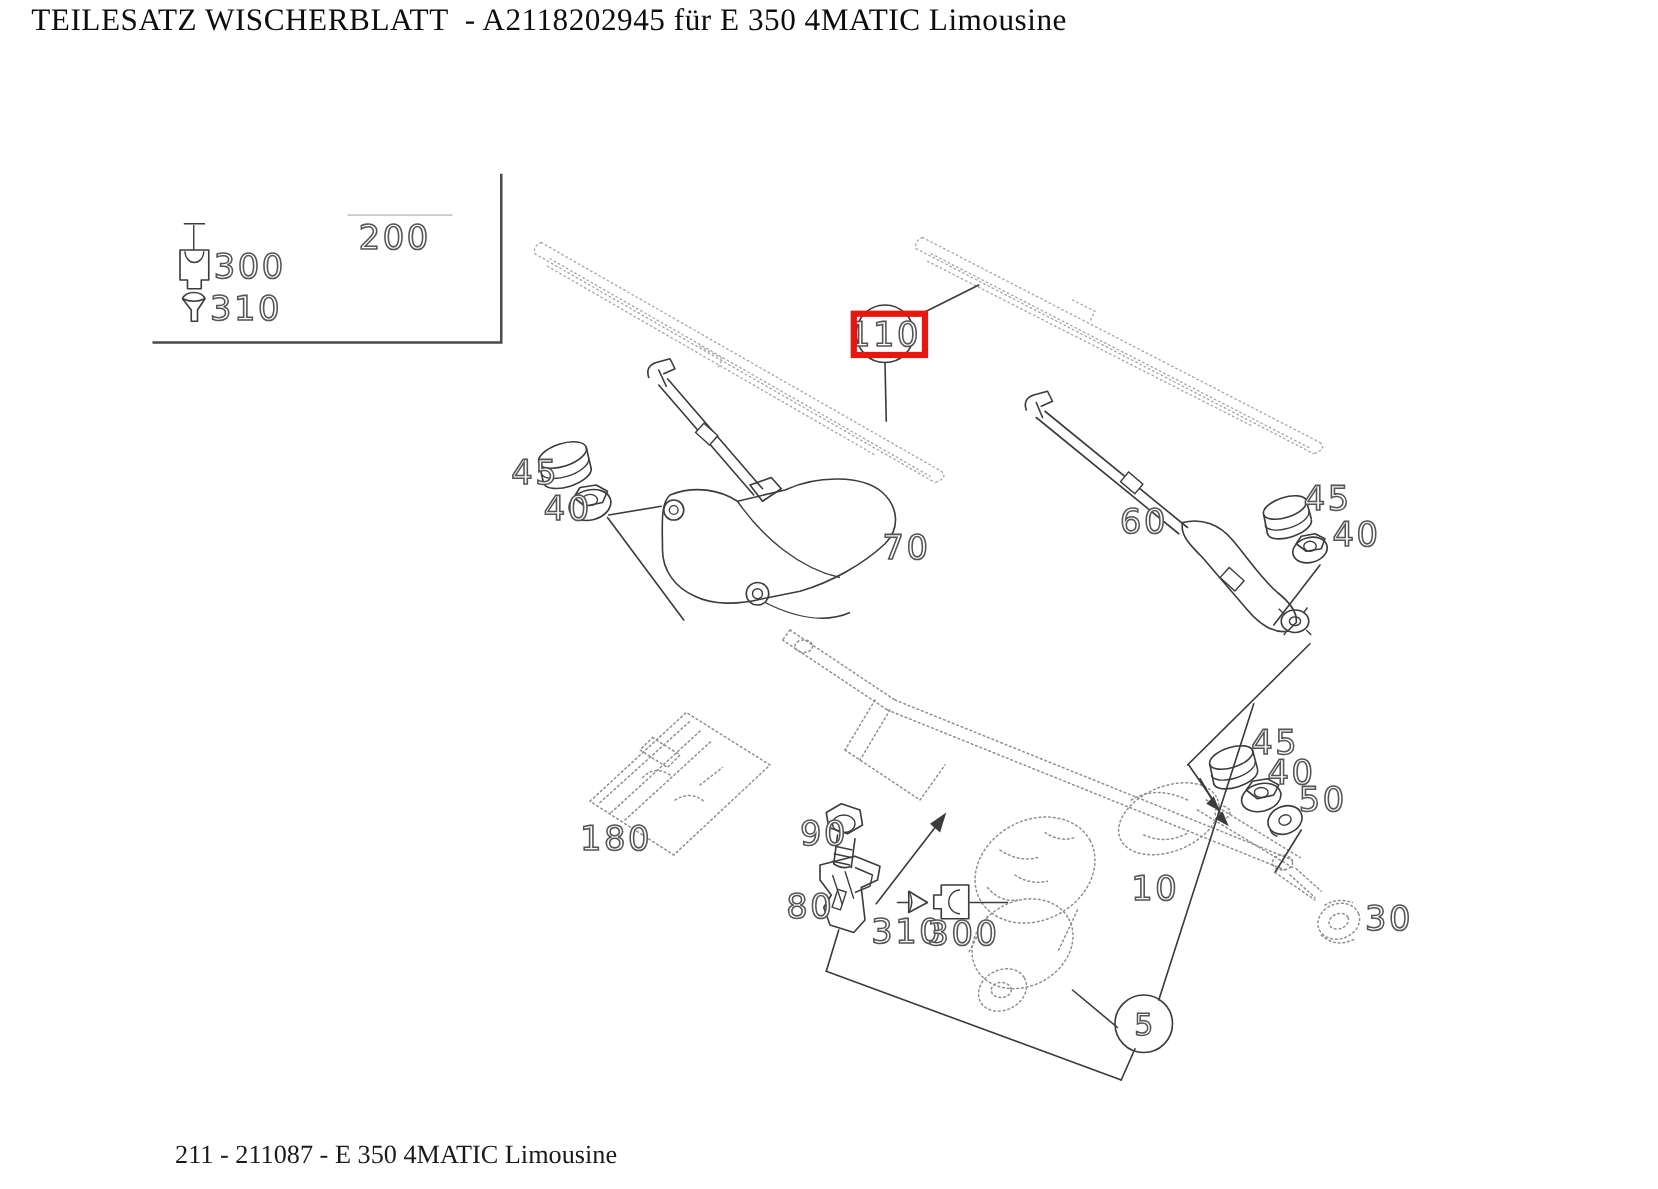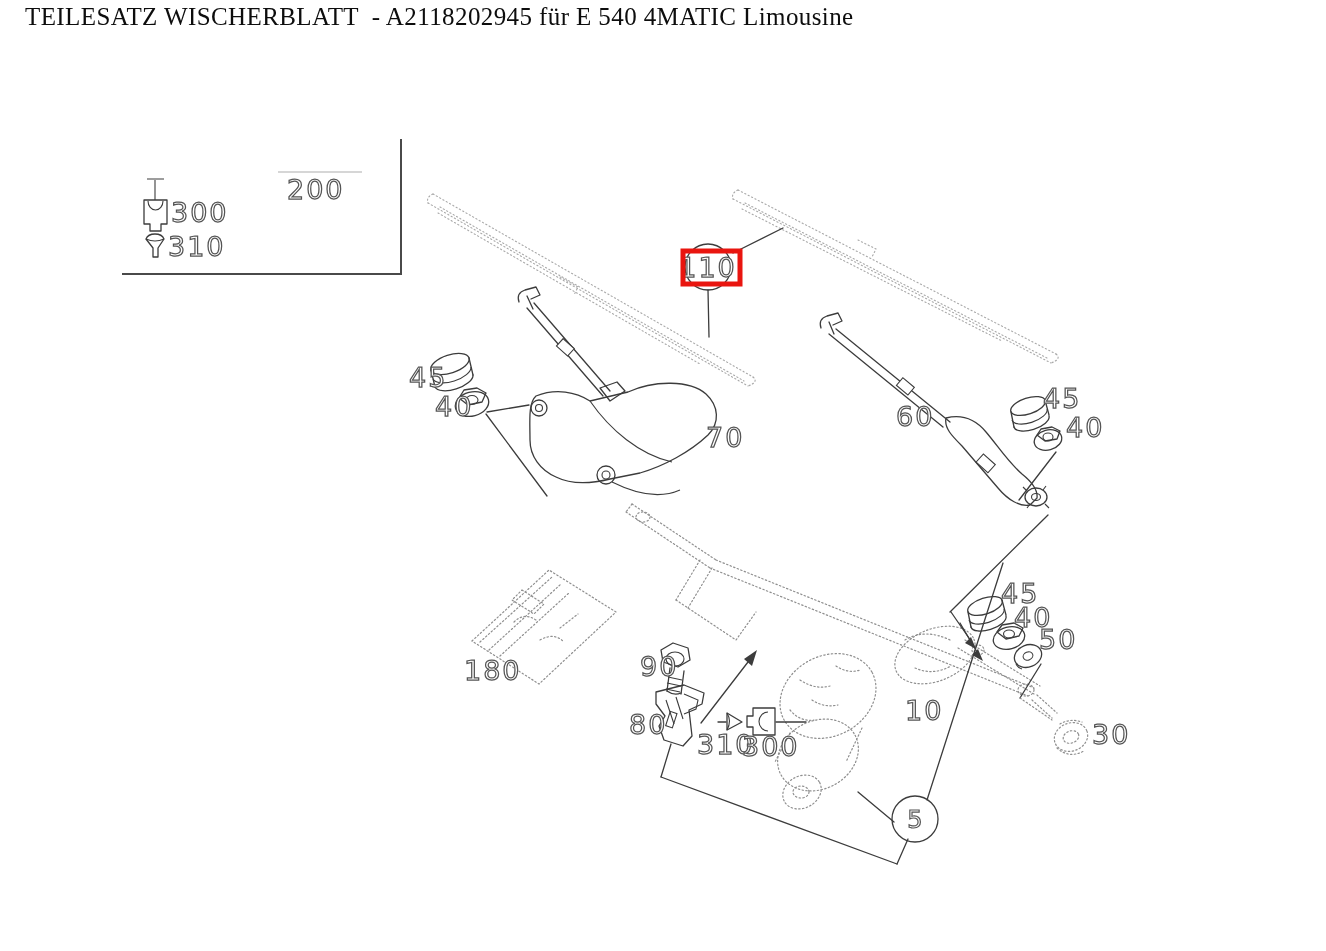--- a/index.html
+++ b/index.html
@@ -20,21 +20,21 @@
   .pl5{font-family:"DejaVu Sans",sans-serif;font-size:24px;fill:#ffffff;stroke:#555555;
       stroke-width:1.2;}
   .box{stroke:#4a4a4a;stroke-width:2;fill:none;}
   .arrowf{fill:#3c3c3c;stroke:none;}
 </style>
 </head>
 <body>
 
 <div id="stage">
 
-  <div class="title">TEILESATZ WISCHERBLATT  - A2118202945 für E 540 4MATIC Limousine</div>
+  <div class="title">TEILESATZ WISCHERBLATT  - A2118202945 für E 350 4MATIC Limousine</div>
 
   <svg width="1326" height="910" viewBox="0 0 1326 910">
 
     <g>
       <path class="box" d="M122,274 H401 V139"></path>
       <path d="M278,172 H362" stroke="#c9c9c9" stroke-width="1.4"></path>
       <g>
         <path class="thin" d="M147,179 h17 M155,180 v20"></path>
         <path class="solid" d="M144,200 h23 v24 h-6 v7 h-11 v-7 h-6 z"></path>
         <path class="thin" d="M148,201 a7.5,9 0 0 0 15,0"></path>
@@ -238,13 +238,14 @@
       <path class="solid" d="M661,777 L897,864"></path>
       <path class="solid" d="M897,864 L908,839"></path>
       <path class="solid" d="M927,800 L1003,563"></path>
       <path class="solid" d="M894,822 L858,792"></path>
       <circle cx="915" cy="819" r="23" class="solid"></circle>
       <text class="pl5" x="915" y="828" text-anchor="middle">5</text>
     </g>
 
   </svg>
 
+  <div class="caption">211 - 211087 - E 350 4MATIC Limousine</div>
 </div>
 
 </body></html>

